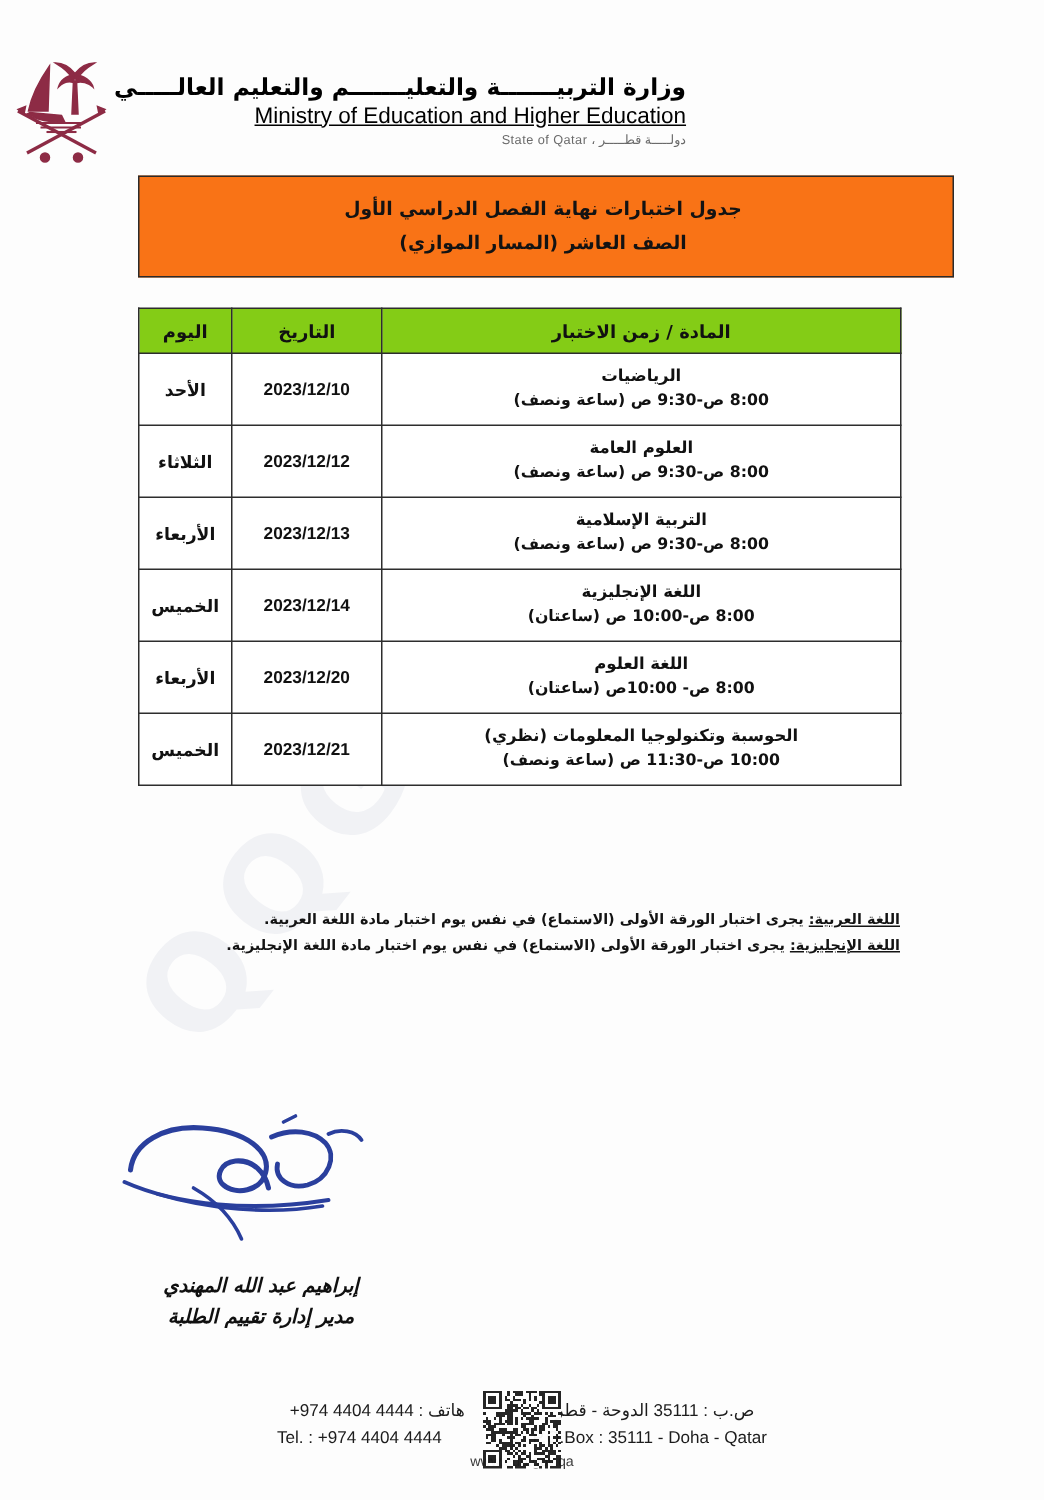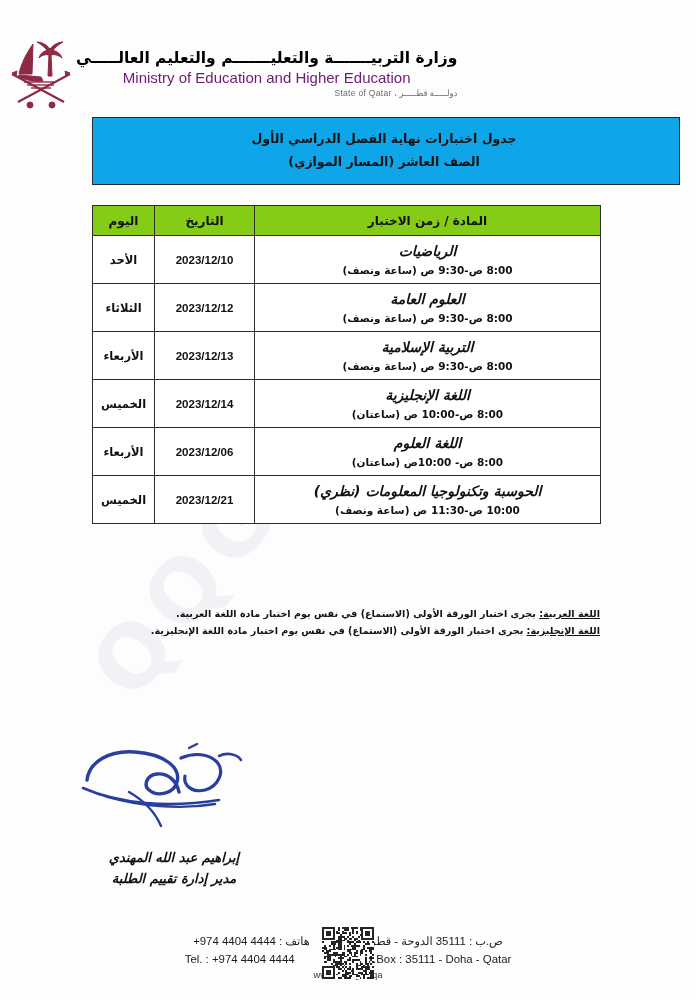--- a/index.html
+++ b/index.html
@@ -58,46 +58,47 @@
   .lh-ar {
     font-size: 15.5px;
     font-weight: 700;
     color: #000000;
     letter-spacing: 0.5px;
     white-space: nowrap;
     line-height: 1.15;
   }
   .lh-en {
     font-size: 15px;
-    color: #701a75;
+    color: #000000;
     direction: ltr;
-    text-align: center;
+    text-align: right;
     white-space: nowrap;
     margin-top: 1px;
     font-family: "Liberation Sans", sans-serif;
+    text-decoration: underline;
   }
   .lh-sub {
     font-size: 8.5px;
     color: #6a6a6a;
     direction: ltr;
     text-align: right;
     margin-top: 2px;
     letter-spacing: 0.3px;
     font-family: "Liberation Sans", sans-serif;
   }
 
   
   .title-box {
     position: absolute;
     left: 92px; top: 117px;
-    width: 588px;
+    width: 544px;
     border: 1.6px solid #2b2b2b;
     padding: 9px 10px 11px 6px;
     text-align: center;
-    background: #0ea5e9;
+    background: #f97316;
   }
   .title-line {
     font-size: 12.5px;
     font-weight: 700;
     color: #131313;
     line-height: 1.85;
     letter-spacing: 0.2px;
   }
 
   
@@ -121,24 +122,23 @@
     font-weight: 700;
     height: 30px;
     padding: 3px 2px;
   }
   .col-subject { width: 346px; }
   .col-date    { width: 100px; }
   .col-day     { width:  62px; }
 
   .sched tbody td { height: 48px; padding: 4px 3px; }
   .subj-name {
-    font-size: 14px;
+    font-size: 11px;
     font-weight: 700;
     line-height: 1.5;
-    font-style: italic;
   }
   .subj-time {
     font-size: 10.5px;
     font-weight: 700;
     line-height: 1.6;
     direction: rtl;
   }
   .cell-date {
     font-size: 11.5px;
     font-weight: 700;
@@ -319,21 +319,21 @@
             <div class="subj-time">8:00 ص-10:00 ص (ساعتان)</div>
           </td>
           <td class="cell-date">2023/12/14</td>
           <td class="cell-day">الخميس</td>
         </tr>
         <tr>
           <td>
             <div class="subj-name">اللغة العلوم</div>
             <div class="subj-time">8:00 ص- 10:00ص (ساعتان)</div>
           </td>
-          <td class="cell-date">2023/12/06</td>
+          <td class="cell-date">2023/12/20</td>
           <td class="cell-day">الأربعاء</td>
         </tr>
         <tr>
           <td>
             <div class="subj-name">الحوسبة وتكنولوجيا المعلومات (نظري)</div>
             <div class="subj-time">10:00 ص-11:30 ص (ساعة ونصف)</div>
           </td>
           <td class="cell-date">2023/12/21</td>
           <td class="cell-day">الخميس</td>
         </tr>

